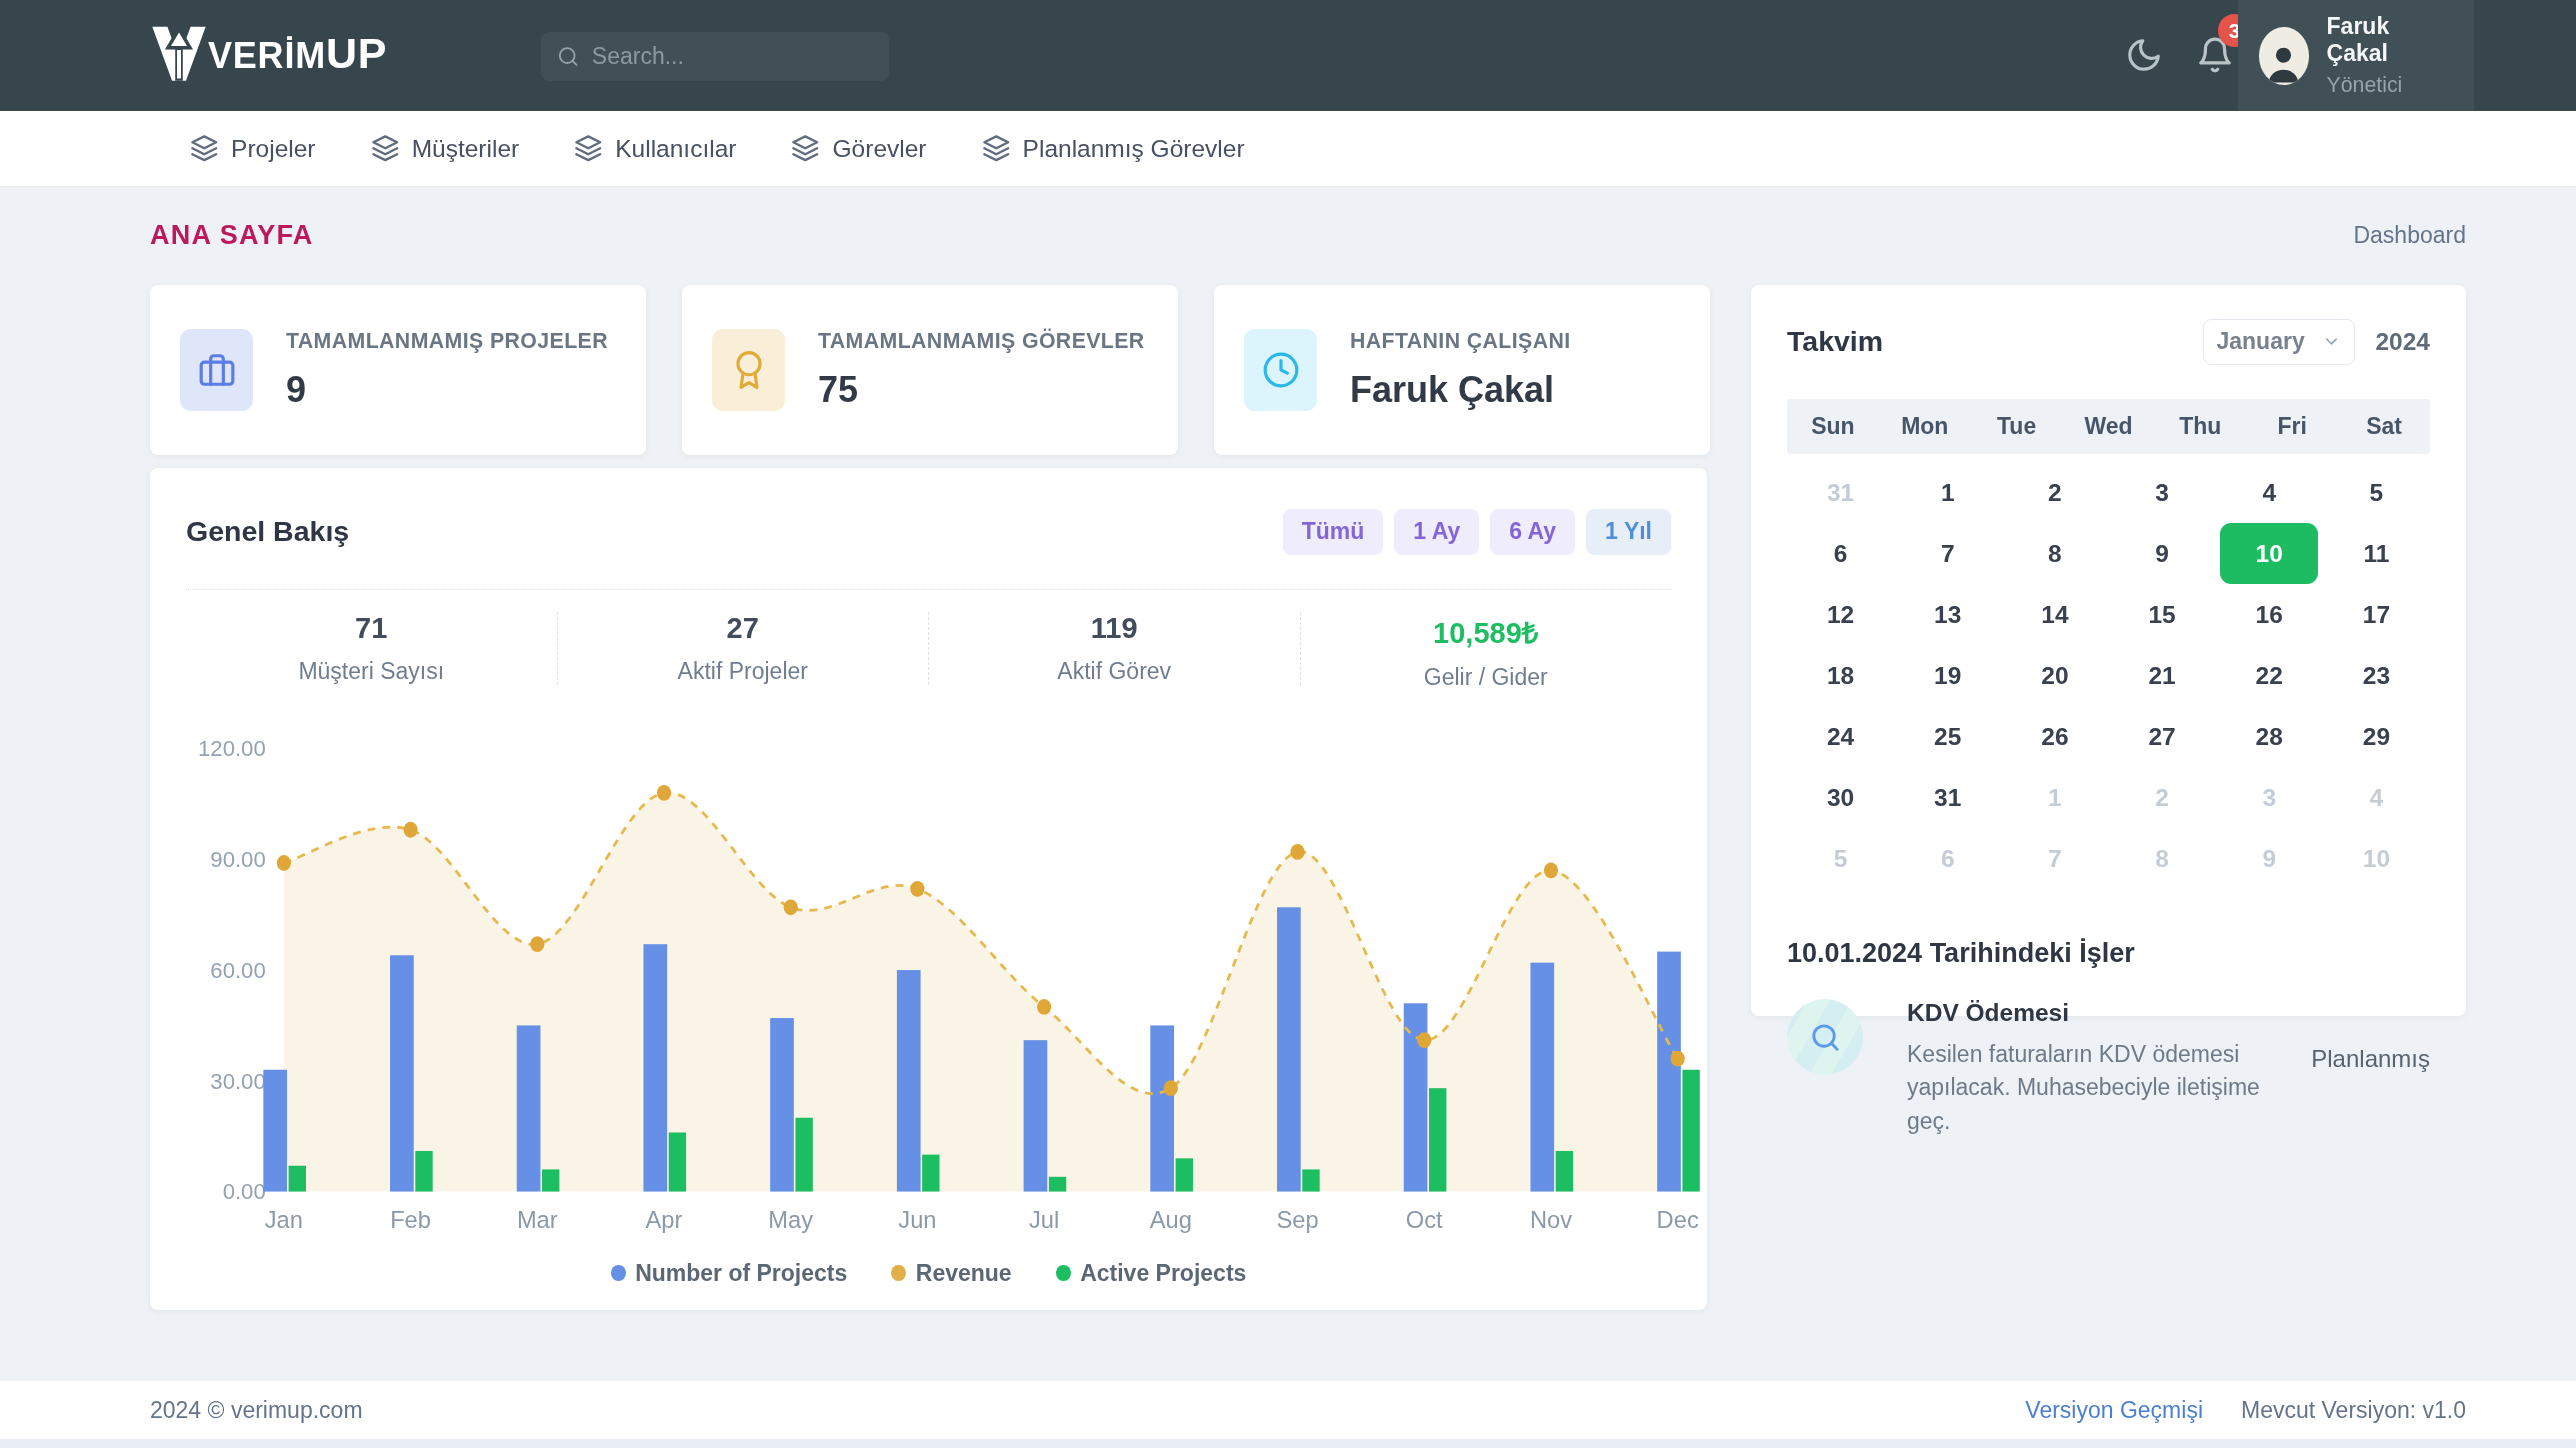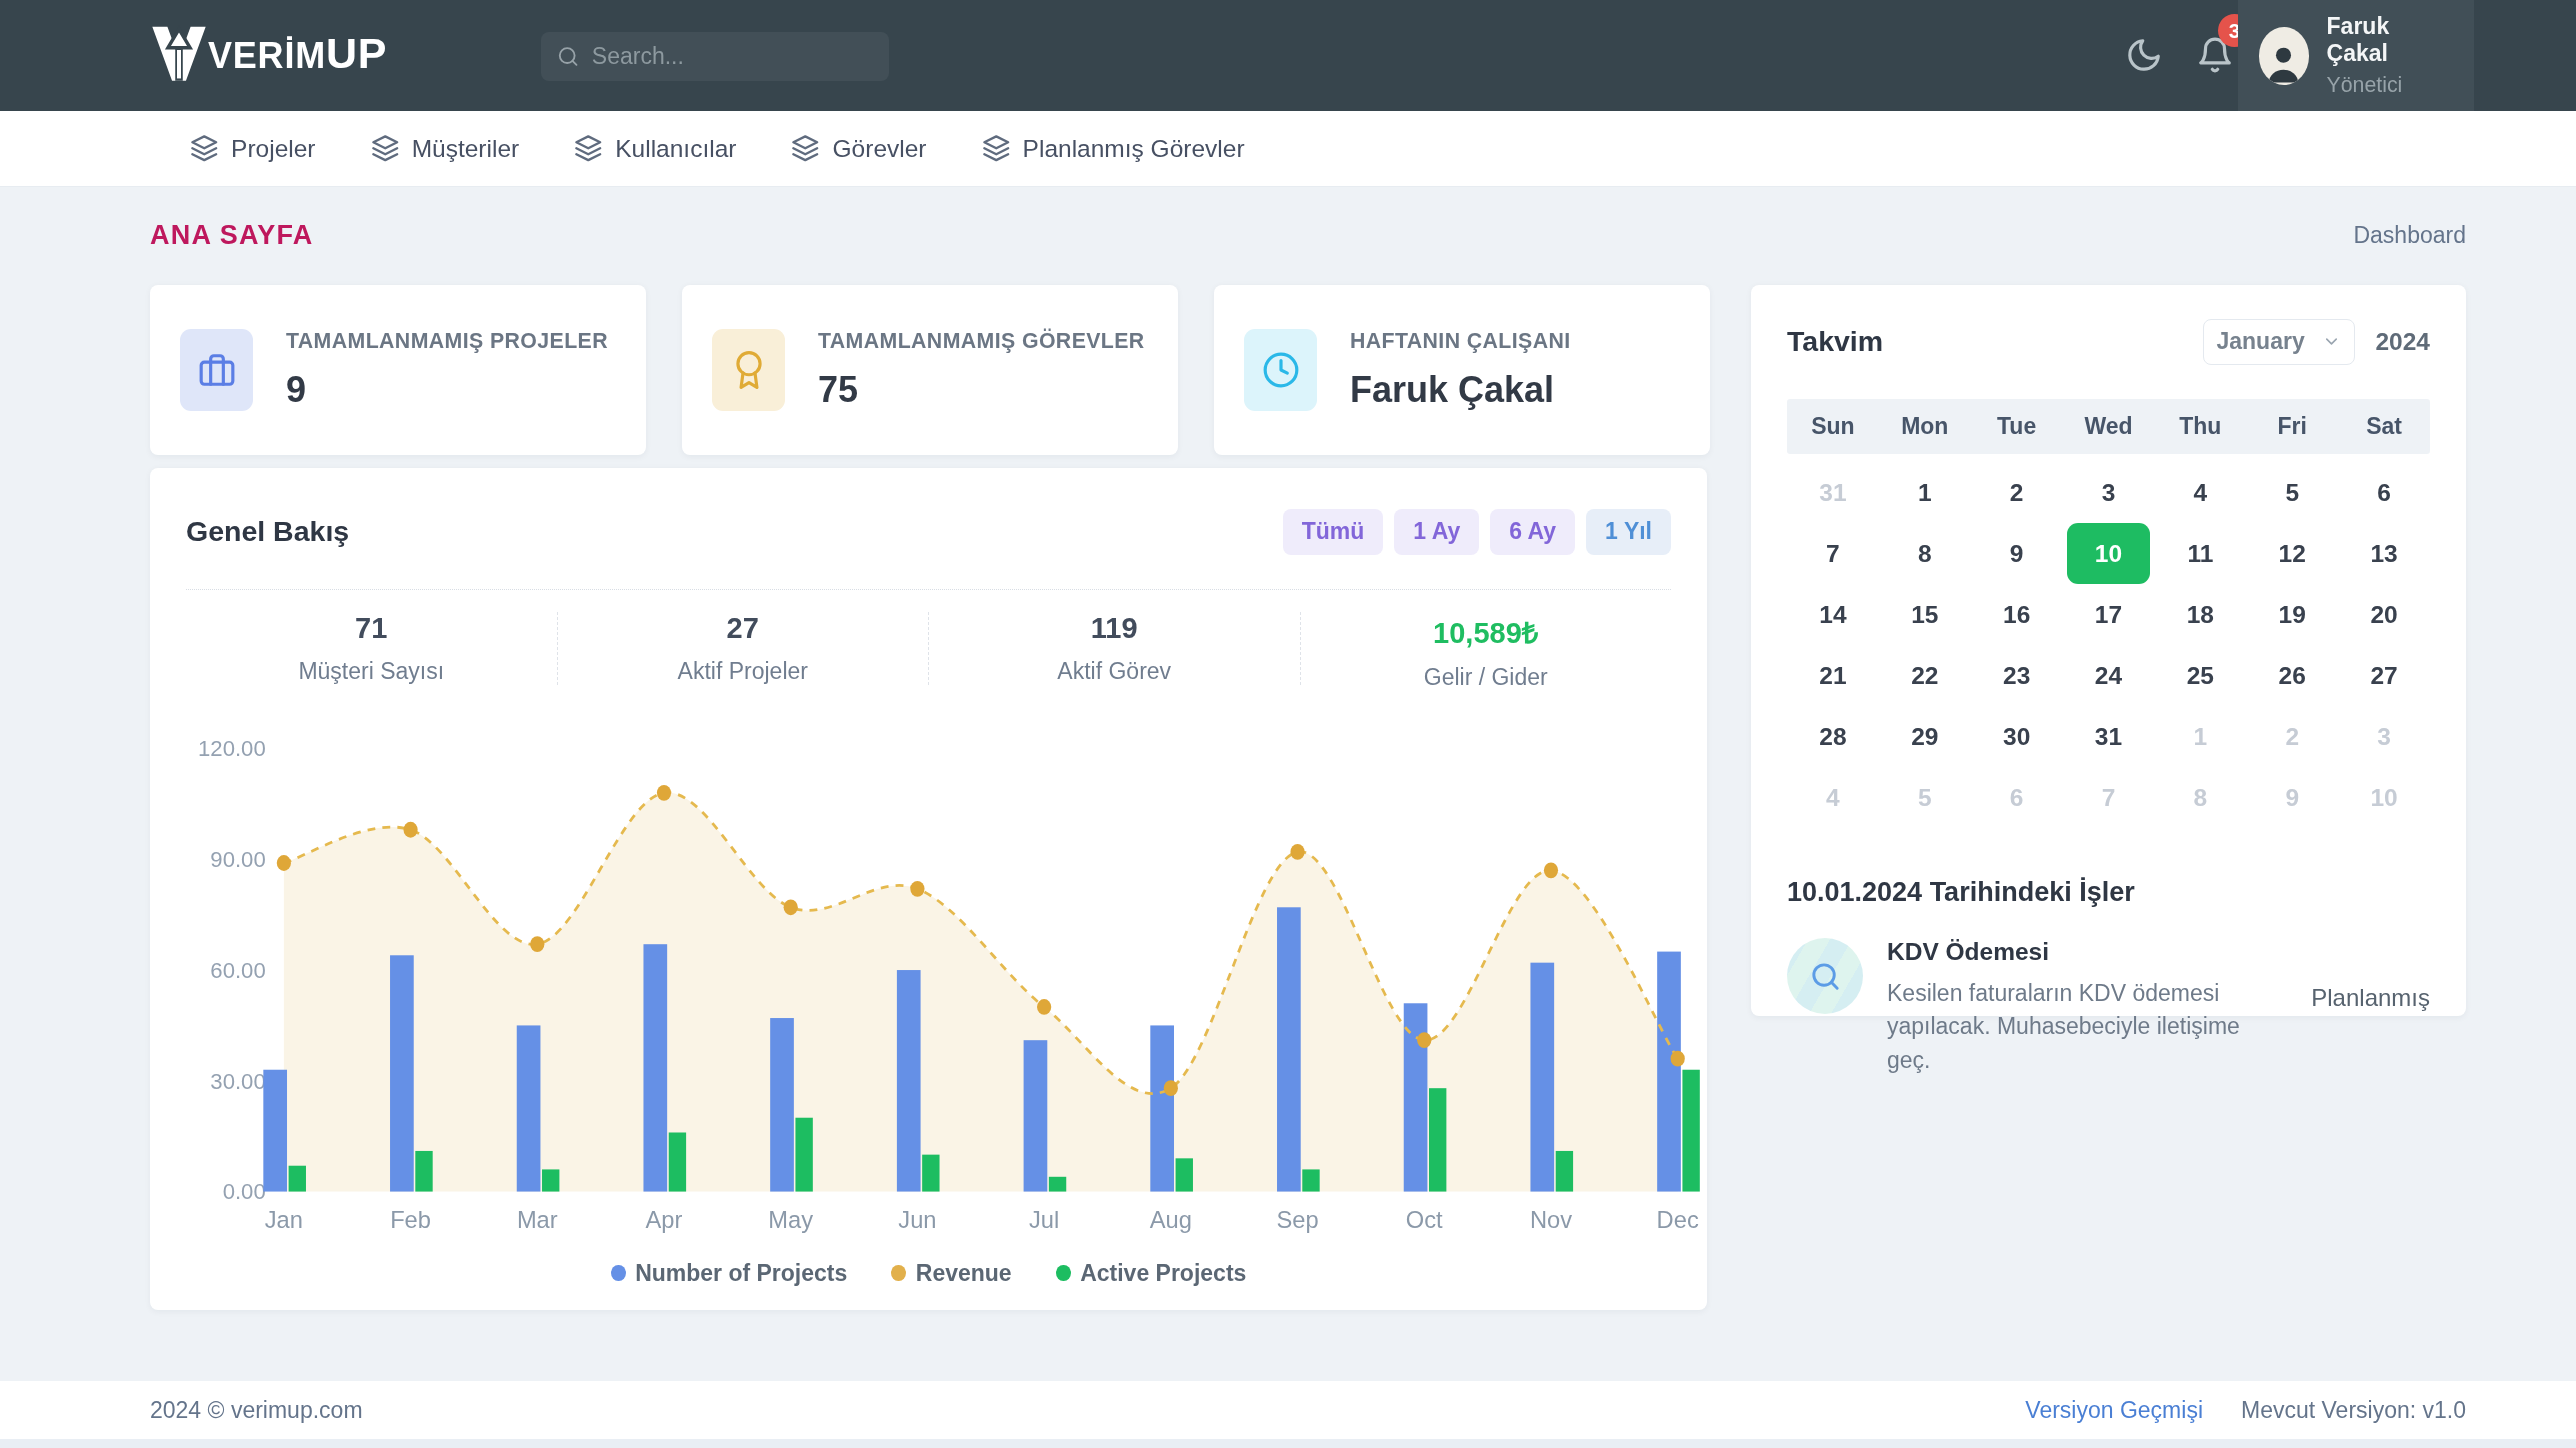--- a/index.html
+++ b/index.html
@@ -94,29 +94,29 @@
     display:flex; align-items:center; justify-content:space-between; padding:0 12.6px; cursor:pointer;
   }
   .month-select .m { font-size:23px; font-weight:600; color:#77828e; }
   .month-select svg { width:19px; height:19px; color:#9aa5b0; }
   .cal-year { font-size:24.5px; font-weight:700; color:#5f6b78; margin-left:20.6px; }
   .cal-dayband {
     margin-top:33px; height:55px; background:#eef2f6; border-radius:3.2px;
     display:grid; grid-template-columns:repeat(7,1fr); align-items:center;
   }
   .cal-dh { text-align:center; font-size:23px; font-weight:600; color:#475569; }
-  .cal-grid { display:grid; grid-template-columns:repeat(7,1fr); grid-auto-rows:61px; margin-top:8px; }
+  .cal-grid { display:grid; grid-template-columns:repeat(6,1fr); grid-auto-rows:61px; margin-top:8px; }
   .cal-cell {
     display:flex; align-items:center; justify-content:center;
     font-size:24.5px; font-weight:600; color:#39414e; cursor:pointer;
   }
   .cal-cell.muted { color:#c6ccd5; }
   .cal-cell.selected { background:#1ebc62; color:#fff; border-radius:11px; margin:0 4.7px; }
   .tasks-title { margin-top:49px; font-size:27px; font-weight:700; color:#2f3744; }
-  .task-item { margin-top:30px; display:flex; gap:24px; }
+  .task-item { margin-top:30px; display:flex; gap:44px; }
   .task-avatar {
     width:76px; height:76px; border-radius:50%; flex:none;
     background:repeating-linear-gradient(120deg, #d5eef2 0 19px, #def4ee 19px 38px);
     display:flex; align-items:center; justify-content:center;
   }
   .task-avatar svg { width:35px; height:35px; color:#5c9ce6; }
   .task-body { flex:1; }
   .task-name { font-size:24.5px; font-weight:700; color:#2f3744; }
   .task-desc { font-size:23px; color:#6e7a89; line-height:1.45; margin-top:11px; max-width:443px; }
   .task-status { font-size:24px; color:#57636f; margin-top:46px; }

